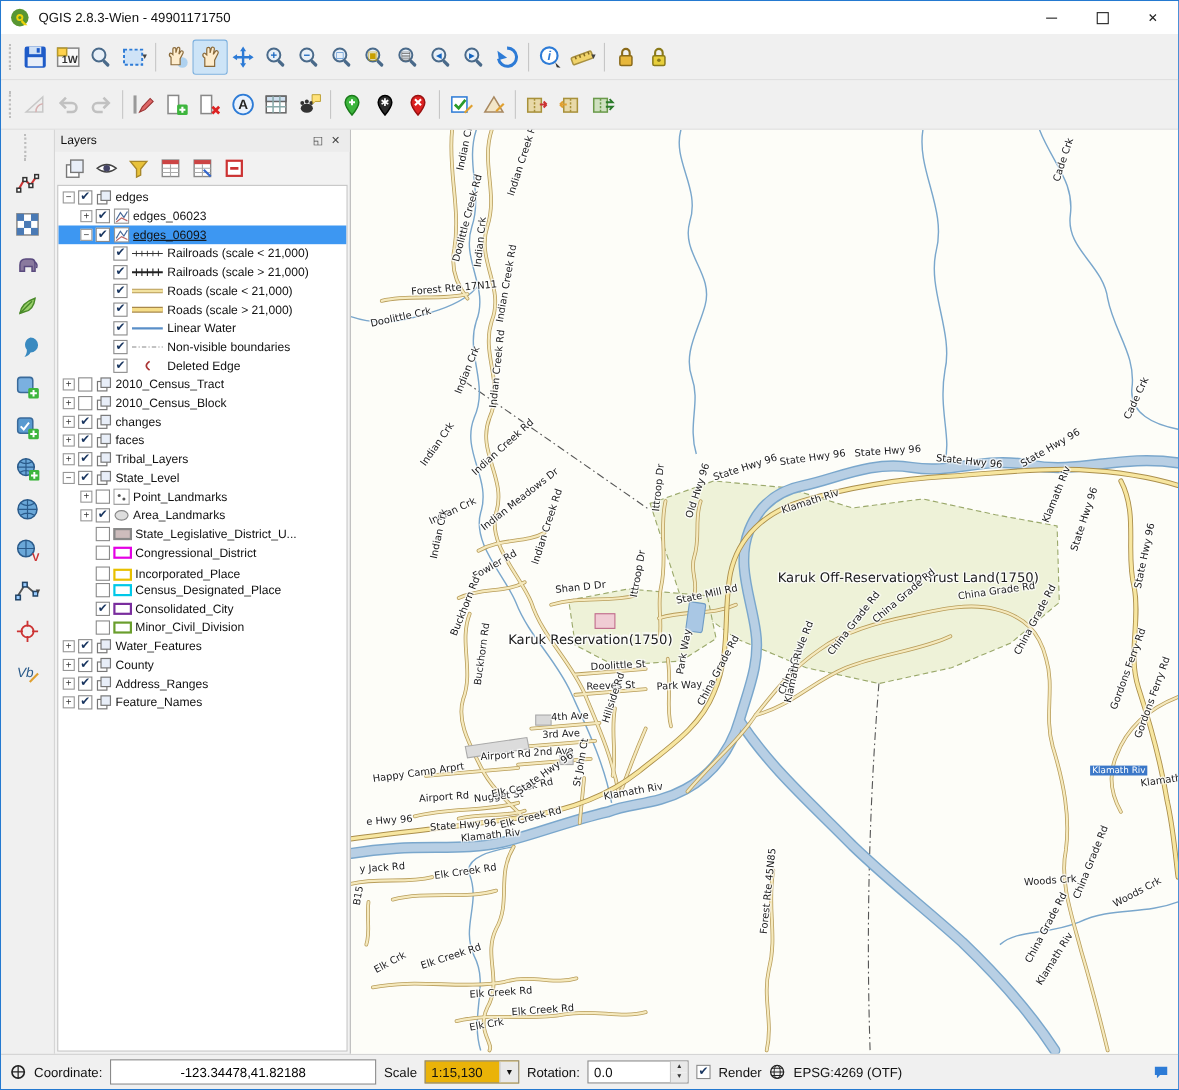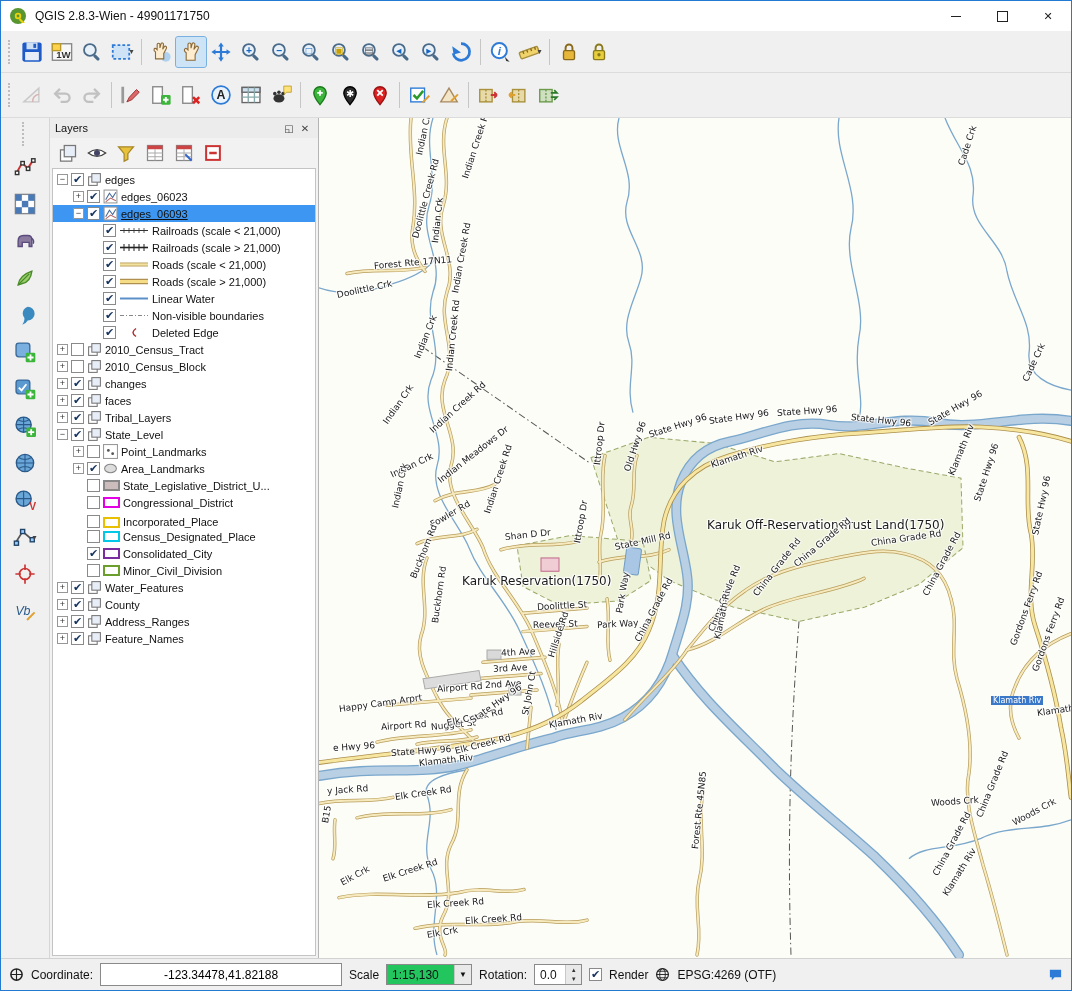--- a/index.html
+++ b/index.html
@@ -67,24 +67,24 @@
   .bdash{stroke:#555;stroke-width:1;fill:none;stroke-dasharray:7 3 1.5 3}
   .maplabel{position:absolute;font-family:"DejaVu Sans",sans-serif;font-size:9px;color:#1a1a1a;white-space:nowrap;transform-origin:left center;
     text-shadow:0 0 2px #fff,0 0 2px #fff,1px 1px 1px #fff,-1px -1px 1px #fff,1px -1px 1px #fff,-1px 1px 1px #fff}
   .maplabel.big{font-size:12px}
   .maplabel.badge{background:#3c78c8;color:#fff;font-size:8px;padding:0 2px;text-shadow:none}
   
   .statusbar{height:31px;background:#f0f0f0;border-top:1px solid #d2d2d2;display:flex;align-items:center;gap:7px;padding:0 8px;flex:none}
   .sbicon svg{width:15px;height:15px;display:block}
   .sb-input{height:19px;border:1px solid #8a8a8a;background:#fff;text-align:center;font-size:12px;font-family:"Liberation Sans",sans-serif;box-sizing:content-box}
   #coord-input{width:236px}
-  .combo{width:86px;height:21px;border:1px solid #8a8a8a;background:#22c55e;display:flex;align-items:center;box-sizing:border-box}
+  .combo{width:86px;height:21px;border:1px solid #8a8a8a;background:#eab308;display:flex;align-items:center;box-sizing:border-box}
   .combo .val{flex:1;padding-left:5px}
   .combo .arrow{width:16px;height:100%;display:flex;align-items:center;justify-content:center;font-size:8px;border-left:1px solid #c8c8c8;background:#e9e9e9}
-  .spin{width:48px;height:21px;border:1px solid #8a8a8a;background:#fff;display:flex;box-sizing:border-box}
+  .spin{width:92px;height:21px;border:1px solid #8a8a8a;background:#fff;display:flex;box-sizing:border-box}
   .spin .val{flex:1;padding-left:5px;display:flex;align-items:center}
   .spin .btns{width:15px;display:flex;flex-direction:column;border-left:1px solid #c8c8c8}
   .spin .btns div{flex:1;font-size:6px;display:flex;align-items:center;justify-content:center;background:#e9e9e9;color:#333}
   .sbspacer{flex:1}
 </style>
 </head>
 <body>
 
 <div class="window">
 

